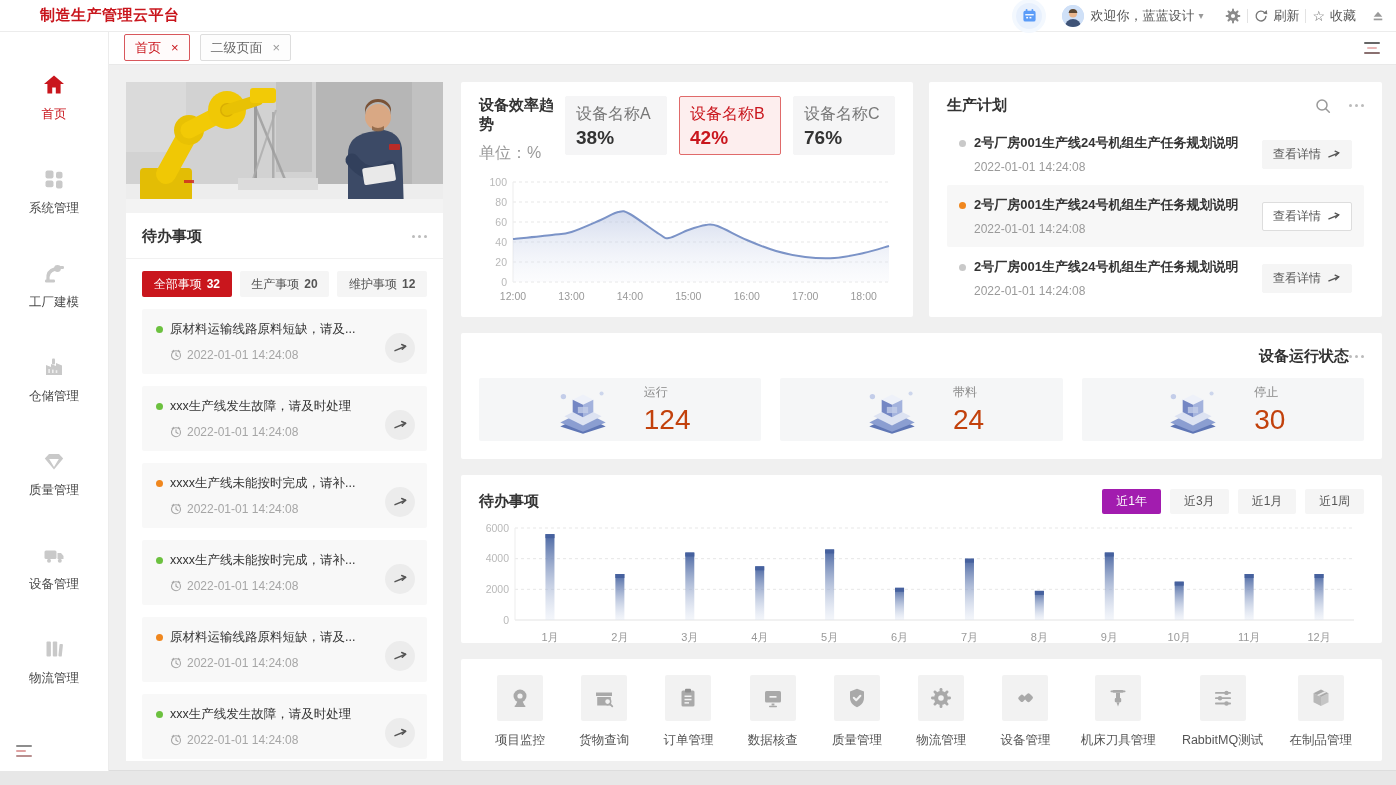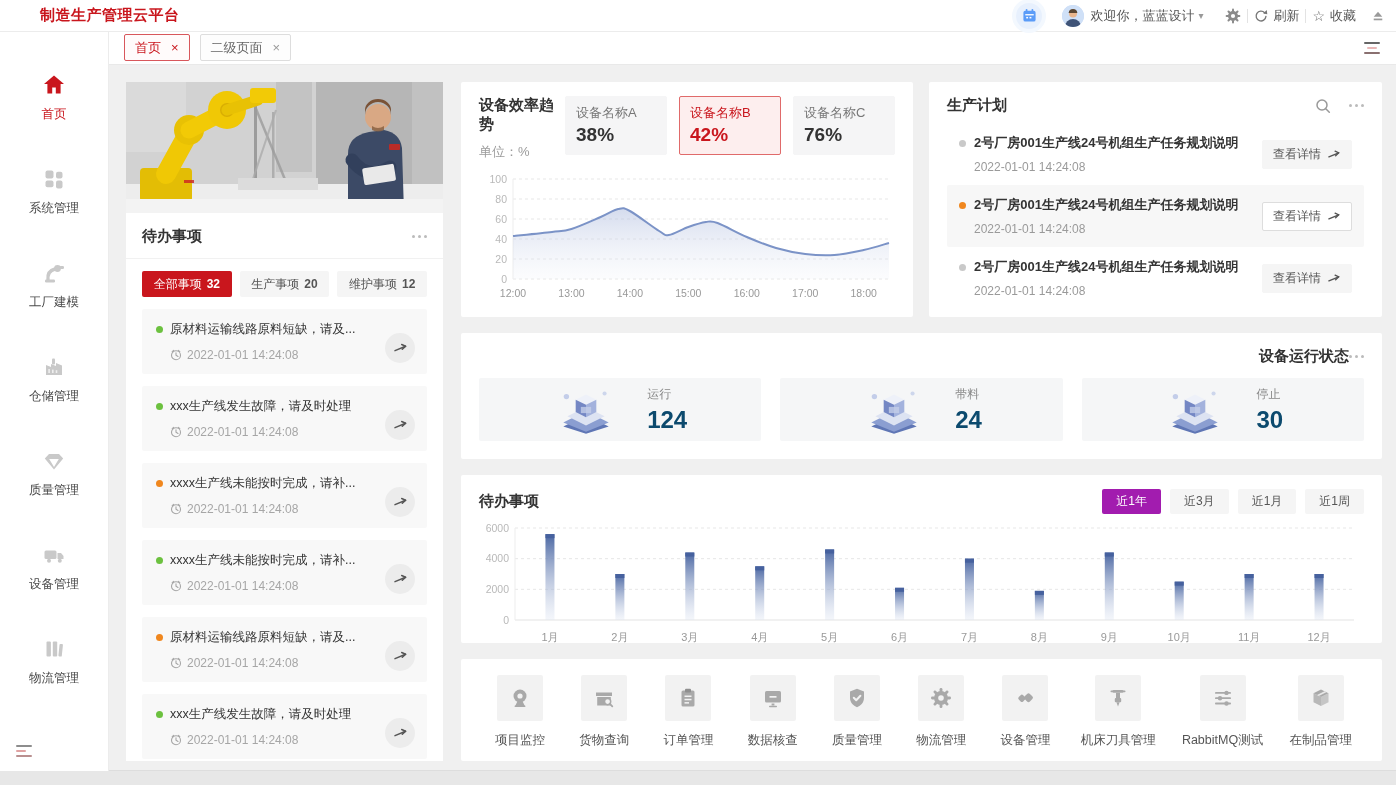--- a/index.html
+++ b/index.html
@@ -67,24 +67,24 @@
   .todo-title{font-size:12.5px;color:#333;display:flex;align-items:center;gap:7px;white-space:nowrap;overflow:hidden;}
   .dot{width:7px;height:7px;border-radius:50%;flex:none;}
   .dot.green{background:#6cc13f;}
   .dot.orange{background:#f0871e;}
   .dot.grey{background:#c9c9c9;}
   .todo-time{font-size:12px;color:#a6a6a6;margin:10px 0 0 14px;display:flex;align-items:center;gap:5px;}
   .go-btn{width:30px;height:30px;border-radius:50%;background:#ececec;color:#555;display:flex;align-items:center;justify-content:center;cursor:pointer;align-self:center;flex:none;}
   
   .eff{left:353px;top:17px;width:452px;height:235px;padding:14px 18px;}
   .eff-head{display:flex;justify-content:space-between;}
-  .eff-sub{font-size:13px;color:#9b9b9b;margin-top:9px;}
+  .eff-sub{font-size:16px;color:#9b9b9b;margin-top:9px;}
   .dev-cards{display:flex;gap:12px;}
   .dev-card{width:80px;height:50px;background:#f5f5f6;border:1px solid #f5f5f6;border-radius:2px;padding:7px 10px 0;cursor:pointer;}
-  .dev-name{font-size:13px;color:#777;}
+  .dev-name{font-size:16px;color:#777;}
   .dev-val{font-size:19px;font-weight:bold;color:#333;margin-top:2px;}
   .dev-card.active{background:#fdeeee;border-color:#e06a6a;}
   .dev-card.active .dev-name,.dev-card.active .dev-val{color:#c9161d;}
   
   .plans{left:821px;top:17px;width:453px;height:235px;padding:14px 18px;}
   .plans-head{display:flex;align-items:center;justify-content:space-between;}
   .plans-icons{display:flex;align-items:center;gap:18px;color:#999;}
   .plan-list{margin-top:8px;}
   .plan-row{height:62px;display:flex;align-items:center;padding:0 12px;border-radius:2px;}
   .plan-row.highlight{background:#f7f7f7;}
@@ -92,21 +92,21 @@
   .plan-title{font-size:13px;font-weight:bold;color:#333;display:flex;align-items:center;gap:8px;white-space:nowrap;overflow:hidden;}
   .plan-time{font-size:12px;color:#9a9a9a;margin:8px 0 0 15px;}
   .detail-btn{height:27px;padding:0 10px;background:#f5f5f5;border:1px solid #f5f5f5;border-radius:2px;font-size:12px;color:#555;display:flex;align-items:center;gap:6px;cursor:pointer;flex:none;}
   .plan-row.highlight .detail-btn{background:#fff;border-color:#ddd;}
   
   .status{left:353px;top:268px;width:921px;height:126px;padding:14px 18px;}
   .status-head{display:flex;align-items:center;justify-content:flex-end;}
   .status-cards{display:flex;gap:19px;margin-top:12px;}
   .status-card{flex:1;height:63px;background:#f5f6f7;border-radius:2px;display:flex;align-items:center;justify-content:center;gap:28px;cursor:default;}
   .st-lbl{font-size:12px;color:#888;}
-  .st-val{font-size:24px;font-weight:bold;color:#0c4a6e;margin-top:3px;}
+  .st-val{font-size:28px;font-weight:normal;color:#c2410c;margin-top:3px;}
   
   .completion{left:353px;top:410px;width:921px;height:168px;padding:14px 18px;}
   .comp-head{display:flex;align-items:center;justify-content:space-between;}
   .ranges{display:flex;gap:9px;}
   .range-btn{height:25px;padding:0 14px;display:flex;align-items:center;background:#f5f5f5;font-size:12px;color:#555;cursor:pointer;border-radius:2px;}
   .range-btn.active{background:#a21caf;color:#fff;}
   
   .links{left:353px;top:594px;width:921px;height:102px;padding:16px 30px 0 30px;display:flex;justify-content:space-between;}
   .link-item{text-align:center;cursor:pointer;min-width:58px;}
   .link-tile{width:46px;height:46px;background:#f2f2f2;border-radius:2px;margin:0 auto;display:flex;align-items:center;justify-content:center;}

